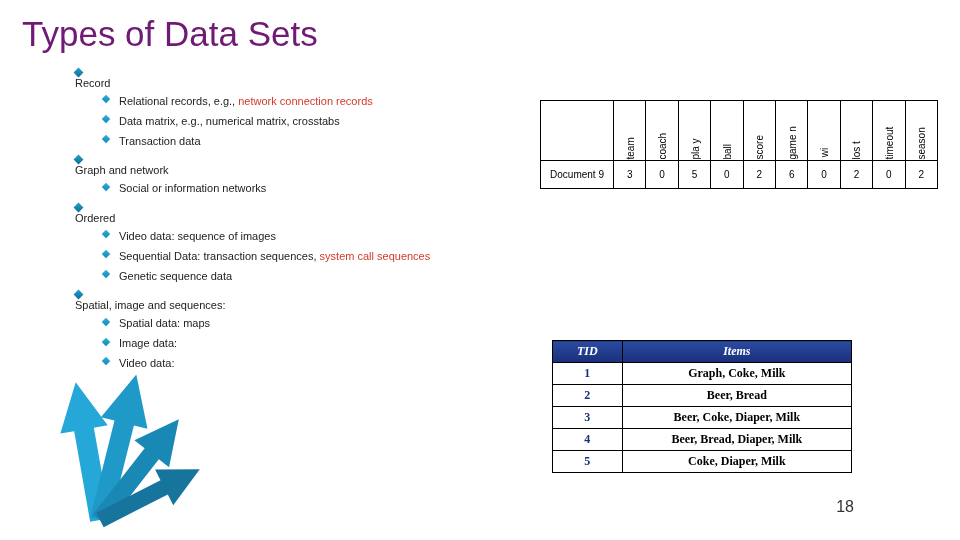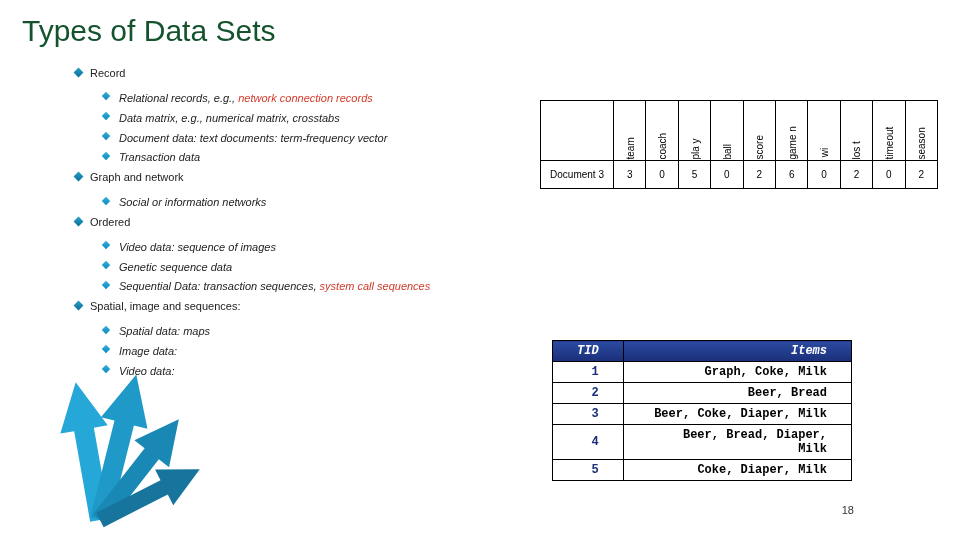--- a/index.html
+++ b/index.html
@@ -1,42 +1,42 @@
 <!DOCTYPE html>
 <html><head>
 <meta charset="utf-8">
 <style>
   * { box-sizing: border-box; margin: 0; padding: 0; }
   html, body { width: 960px; height: 540px; font-family: "Segoe UI", Tahoma, sans-serif; background: #fff; overflow: hidden; }
   .slide { position: relative; width: 960px; height: 540px; }
-  .title { position: absolute; top: 14px; left: 22px; font-size: 30px; font-weight: 400; color: #14532d; }
+  .title { position: absolute; top: 14px; left: 22px; font-size: 35px; font-weight: 400; color: #701a75; }
   .content { position: absolute; top: 66px; left: 75px; width: 430px; font-size: 11px; color: #222; line-height: 1.35; }
   ul { list-style: none; }
   .lvl1 > li { margin-bottom: 3px; }
-  .lvl1 > li > .row { display: flex; align-items: flex-start; }
-  .lvl2 { margin-left: 28px; margin-top: 10px; font-style: italic; }
+  .lvl1 > li > .row { display: flex; align-items: flex-start; flex-direction: column; }
+  .lvl2 { margin-left: 28px; margin-top: 3px; }
   .lvl2 > li { margin-bottom: 5px; }
   .lvl2 > li > .row { display: flex; align-items: flex-start; }
   .bullet { display: inline-block; flex: 0 0 auto; margin-right: 8px; margin-top: 3px; }
   .dia { width: 7px; height: 7px; transform: rotate(45deg); background: linear-gradient(135deg,#2aa0c8,#0a6d98); }
   .dia.small { width: 6px; height: 6px; background: linear-gradient(135deg,#33b0d8,#0b89bb); margin-top: 2.5px; margin-right: 10px; }
   .txt { flex: 1 1 auto; }
   .highlight { color: #d23a2a; }
   .bg-arrows { position: absolute; left: -30px; bottom: -30px; width: 260px; height: 260px; opacity: 0.95; pointer-events: none; }
-  .slidenum { position: absolute; right: 106px; bottom: 24px; font-size: 11px; color: #333; margin-top: 8px; }
+  .slidenum { position: absolute; right: 106px; bottom: 24px; font-size: 16px; color: #333; margin-top: 8px; }
   
   .docmatrix { position: absolute; top: 100px; left: 540px; width: 398px; border-collapse: collapse; font-size: 10px; }
   .docmatrix th, .docmatrix td { border: 1px solid #000; text-align: center; padding: 4px 2px; }
   .docmatrix th.rot { height: 60px; width: 36px; vertical-align: bottom; padding: 2px; }
   .docmatrix th.rot > div { transform: rotate(-90deg); white-space: nowrap; width: 14px; margin: 0 auto; font-weight: 400; }
   .docmatrix th.corner { background: #fff; }
   .docmatrix td.doclabel { text-align: center; font-weight: 400; width: 78px; padding: 8px 4px; }
   
   .trans { position: absolute; top: 340px; left: 552px; width: 300px; border-collapse: collapse; font-size: 12px; font-family: Georgia, 'Times New Roman', serif; }
-  .trans th, .trans td { border: 1.5px solid #000; padding: 3px 24px; text-align: right; font-family: Liberation Mono, monospace; }
+  .trans th, .trans td { border: 1.5px solid #000; padding: 3px 24px; text-align: center; }
   .trans thead th { background: #1e3a8a; background: linear-gradient(#2b4aa0,#1a2f7a); color: #fff; font-style: italic; font-weight: 700; }
   .trans td.tid { color: #1a2f7a; font-weight: 700; width: 50px; }
   .trans td.items { font-weight: 700; }
 </style>
 </head>
 <body>
 
 <div class="slide">
   <h1 class="title">Types of Data Sets</h1>
 
@@ -56,26 +56,20 @@
             </li>
             <li>
               <div class="row">
                 <span class="bullet dia small"></span>
                 <span class="txt"><span>Data matrix, e.g., numerical matrix, crosstabs</span></span>
               </div>
             </li>
             <li>
               <div class="row">
                 <span class="bullet dia small"></span>
-                <span class="txt"><span>Document data: text documents: term-frequency vector</span></span>
-              </div>
-            </li>
-            <li>
-              <div class="row">
-                <span class="bullet dia small"></span>
                 <span class="txt"><span>Transaction data</span></span>
               </div>
             </li>
           </ul>
         </li>
         <li>
           <div class="row">
             <span class="bullet dia"></span>
             <span class="txt">Graph and network</span>
           </div>
@@ -96,27 +90,27 @@
           <ul class="lvl2">
             <li>
               <div class="row">
                 <span class="bullet dia small"></span>
                 <span class="txt"><span>Video data: sequence of images</span></span>
               </div>
             </li>
             <li>
               <div class="row">
                 <span class="bullet dia small"></span>
+                <span class="txt"><span>Sequential Data: transaction sequences, </span><span class="highlight">system call sequences</span></span>
+              </div>
+            </li>
+            <li>
+              <div class="row">
+                <span class="bullet dia small"></span>
                 <span class="txt"><span>Genetic sequence data</span></span>
-              </div>
-            </li>
-            <li>
-              <div class="row">
-                <span class="bullet dia small"></span>
-                <span class="txt"><span>Sequential Data: transaction sequences, </span><span class="highlight">system call sequences</span></span>
               </div>
             </li>
           </ul>
         </li>
         <li>
           <div class="row">
             <span class="bullet dia"></span>
             <span class="txt">Spatial, image and sequences:</span>
           </div>
           <ul class="lvl2">
@@ -174,21 +168,21 @@
           <th class="rot">
             <div>timeout</div>
           </th>
           <th class="rot">
             <div>season</div>
           </th>
         </tr>
       </thead>
     <tbody id="dm-body">
         <tr>
-          <td class="doclabel">Document 3</td>
+          <td class="doclabel">Document 9</td>
           <td>3</td>
           <td>0</td>
           <td>5</td>
           <td>0</td>
           <td>2</td>
           <td>6</td>
           <td>0</td>
           <td>2</td>
           <td>0</td>
           <td>2</td>

